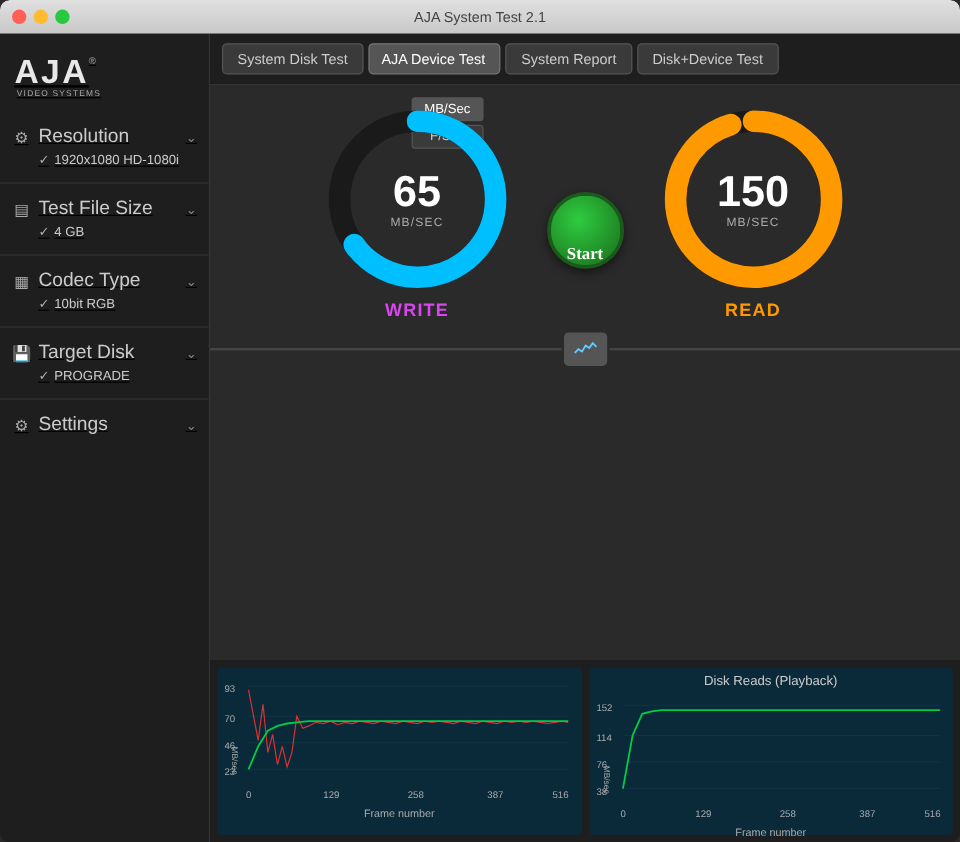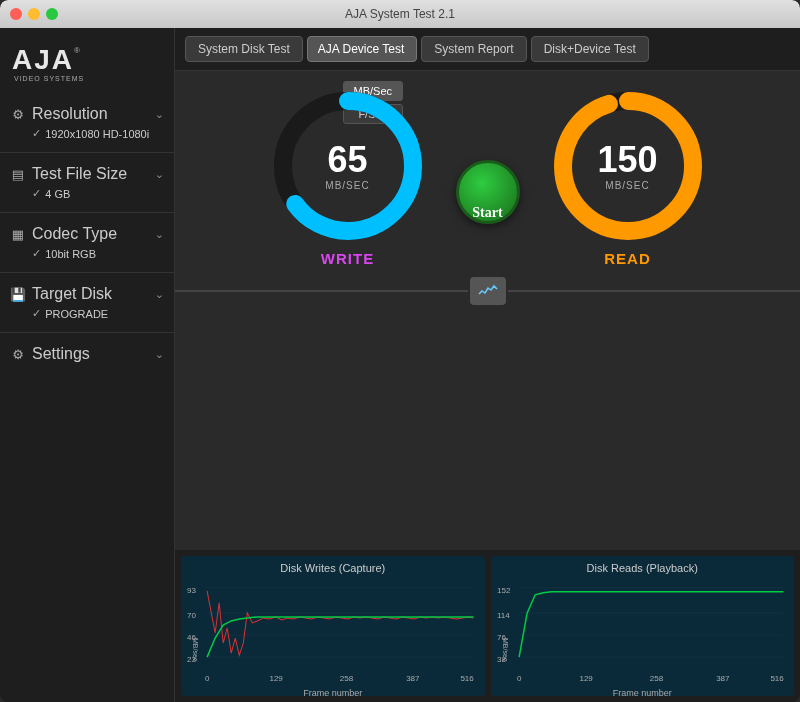--- a/index.html
+++ b/index.html
@@ -45,20 +45,21 @@
       height: calc(100% - 28px);
     }
 
     
     .sidebar {
       width: 175px;
       background: #1e1e1e;
       padding: 10px 0;
       flex-shrink: 0;
       border-right: 1px solid #333;
+      text-decoration: underline;
     }
     .sidebar-logo {
       padding: 8px 12px 14px;
       display: flex;
       flex-direction: column;
       align-items: flex-start;
     }
     .logo-text {
       font-size: 28px;
       font-weight: 900;
@@ -514,21 +515,20 @@
             <polyline points="1,10 4,7 7,9 10,4 13,6 16,2 19,5" stroke="#6cf" stroke-width="1.5" fill="none"></polyline>
           </svg>
         </div>
         <div class="divider-line"></div>
       </div>
     </div>
 
     <div class="charts-area">
 
       <div class="chart-box">
-        <div class="chart-title">Disk Writes (Capture)</div>
         <svg class="chart-svg" viewBox="0 0 290 100">
 
           <text x="0" y="10" fill="#aaa" font-size="8">93</text>
           <text x="0" y="35" fill="#aaa" font-size="8">70</text>
           <text x="0" y="57" fill="#aaa" font-size="8">46</text>
           <text x="0" y="79" fill="#aaa" font-size="8">23</text>
           <text x="3" y="96" fill="#aaa" font-size="7" transform="rotate(-90,3,90)"></text>
 
           <line x1="20" y1="5" x2="285" y2="5" stroke="#1a3a4a" stroke-width="0.5"></line>
           <line x1="20" y1="30" x2="285" y2="30" stroke="#1a3a4a" stroke-width="0.5"></line>

